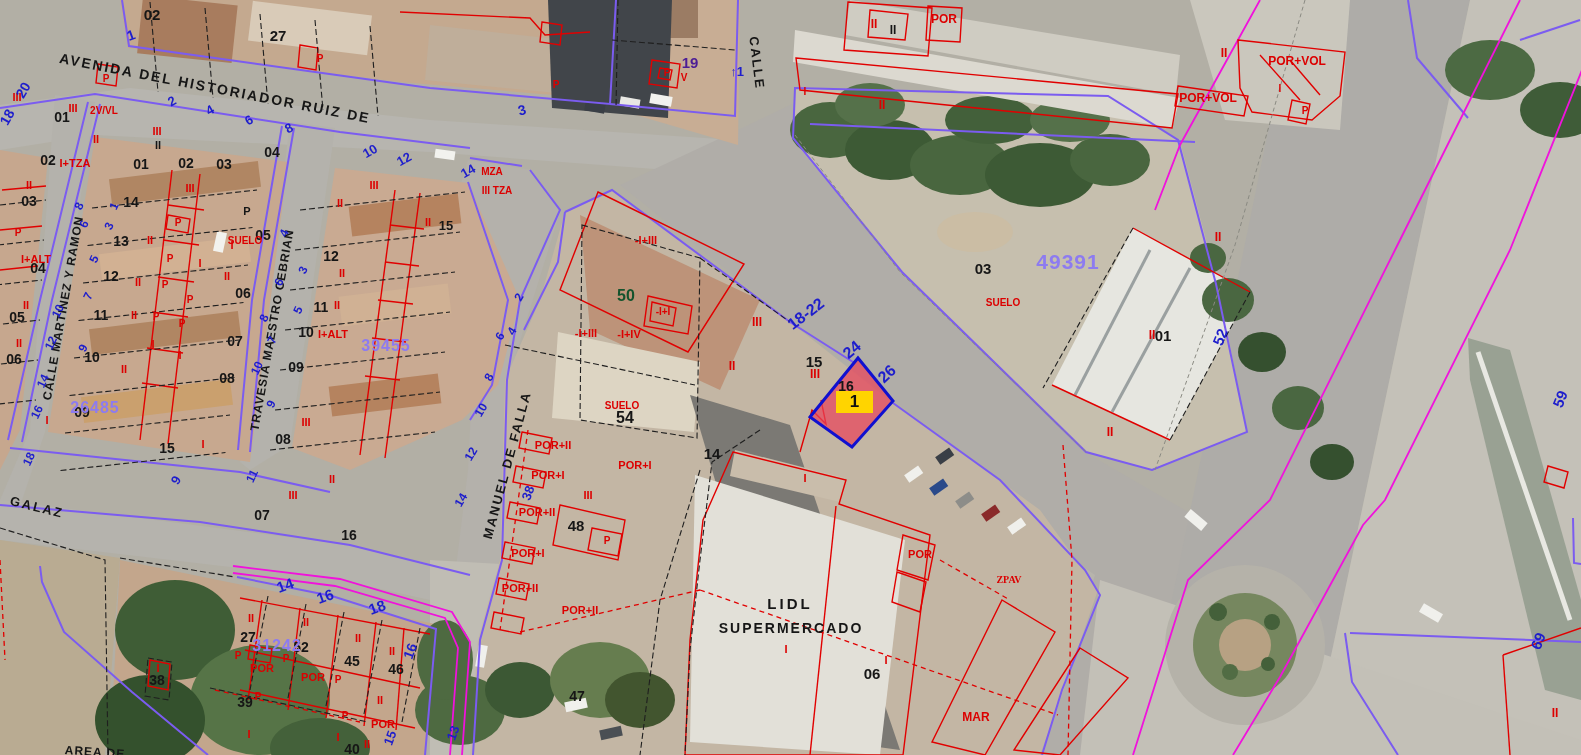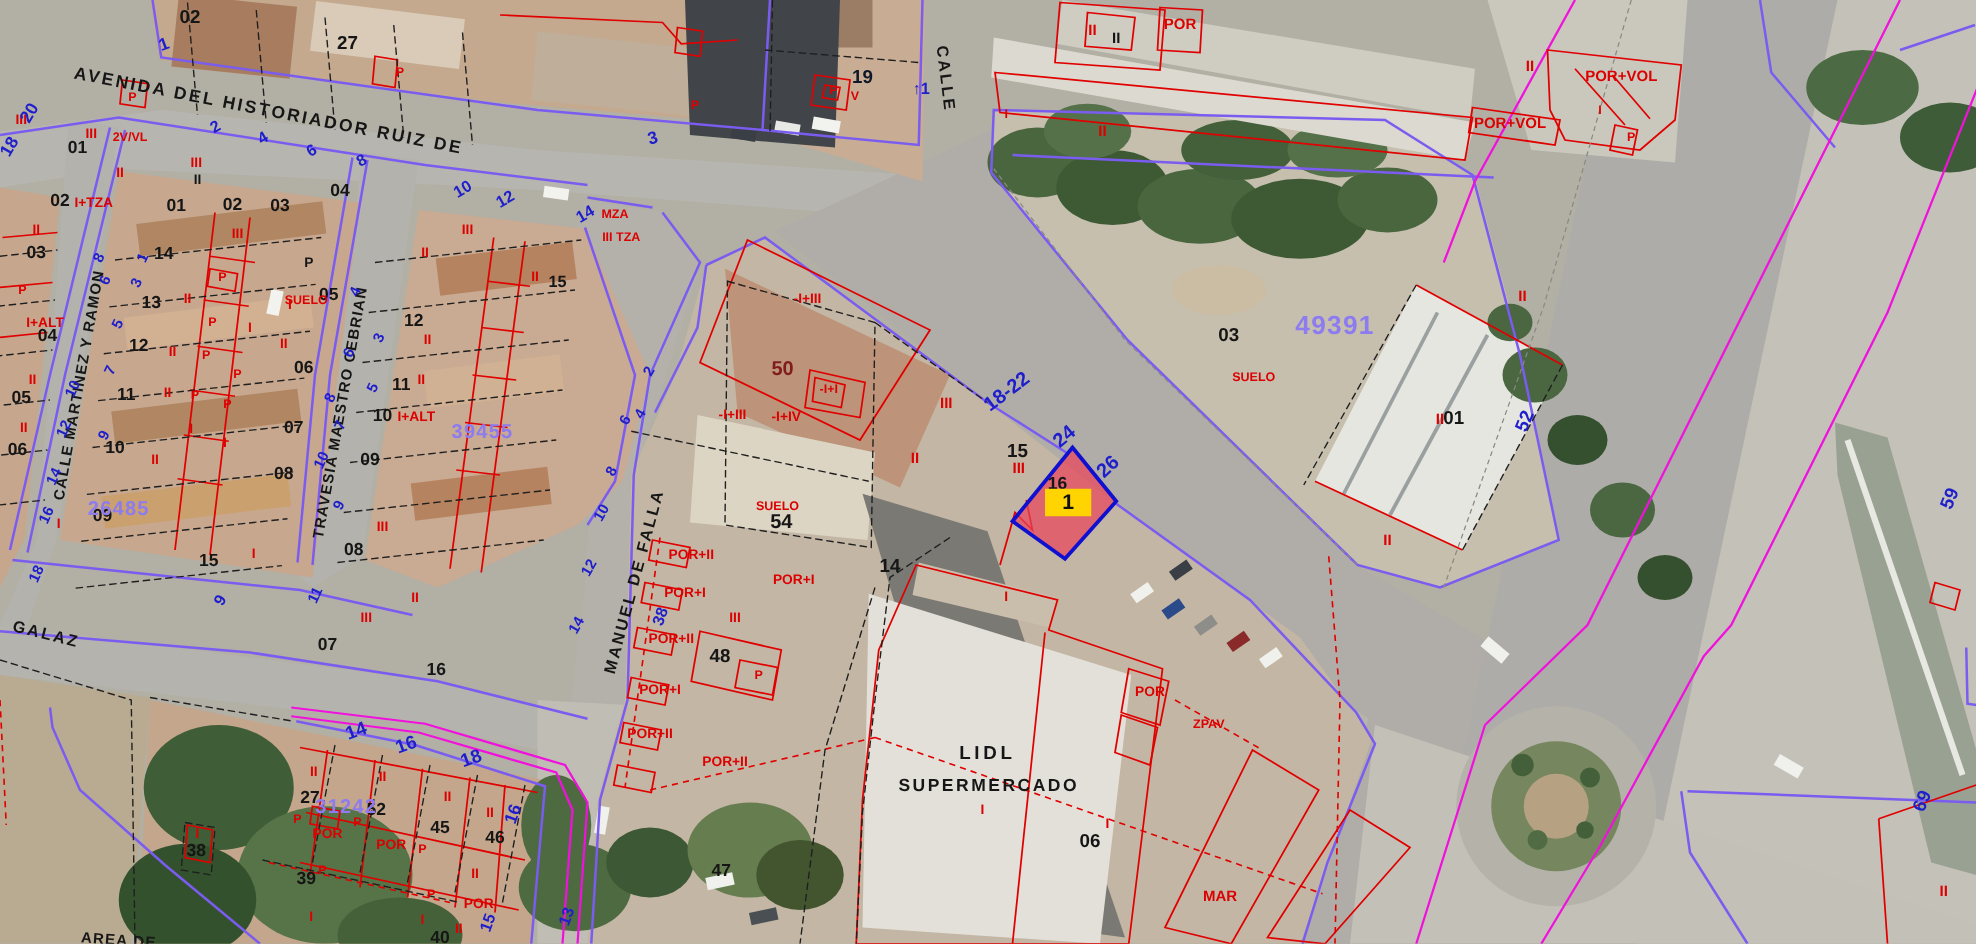--- a/index.html
+++ b/index.html
@@ -293,21 +293,21 @@
       <span class="lbl k" style="left: 757px; top: 63px; font-size: 13px; color: rgb(22, 22, 22); letter-spacing: 2px; transform: translate(-50%, -50%) rotate(83deg);">CALLE</span>
       <span class="lbl k" style="left: 63px; top: 308px; font-size: 12px; color: rgb(22, 22, 22); letter-spacing: 1px; transform: translate(-50%, -50%) rotate(-80deg);">CALLE MARTINEZ Y RAMON</span>
       <span class="lbl k" style="left: 272px; top: 330px; font-size: 12px; color: rgb(22, 22, 22); letter-spacing: 1px; transform: translate(-50%, -50%) rotate(-80deg);">TRAVESIA MAESTRO CEBRIAN</span>
       <span class="lbl k" style="left: 507px; top: 465px; font-size: 13px; color: rgb(22, 22, 22); letter-spacing: 2px; transform: translate(-50%, -50%) rotate(-75deg);">MANUEL DE FALLA</span>
       <span class="lbl k" style="left: 37px; top: 507px; font-size: 13px; color: rgb(22, 22, 22); letter-spacing: 2px; transform: translate(-50%, -50%) rotate(14deg);">GALAZ</span>
       <span class="lbl k" style="left: 95px; top: 752px; font-size: 12px; color: rgb(22, 22, 22); letter-spacing: 1px; transform: translate(-50%, -50%) rotate(4deg);">AREA DE</span>
       <span class="lbl k" style="left: 790px; top: 603px; font-size: 15px; color: rgb(22, 22, 22); letter-spacing: 3px; transform: translate(-50%, -50%) rotate(0deg);">LIDL</span>
       <span class="lbl k" style="left: 791px; top: 628px; font-size: 14px; color: rgb(22, 22, 22); letter-spacing: 2px; transform: translate(-50%, -50%) rotate(0deg);">SUPERMERCADO</span>
       <span class="lbl k" style="left: 152px; top: 14px; font-size: 15px; color: rgb(22, 22, 22); transform: translate(-50%, -50%) rotate(0deg);">02</span>
       <span class="lbl k" style="left: 278px; top: 35px; font-size: 15px; color: rgb(22, 22, 22); transform: translate(-50%, -50%) rotate(0deg);">27</span>
-      <span class="lbl k" style="left: 690px; top: 62px; font-size: 15px; color: #0f172a; transform: translate(-50%, -50%) rotate(0deg);">19</span>
+      <span class="lbl k" style="left: 690px; top: 62px; font-size: 15px; color: #4c1d95; transform: translate(-50%, -50%) rotate(0deg);">19</span>
       <span class="lbl k" style="left: 62px; top: 117px; font-size: 14px; color: rgb(22, 22, 22); transform: translate(-50%, -50%) rotate(0deg);">01</span>
       <span class="lbl k" style="left: 48px; top: 160px; font-size: 14px; color: rgb(22, 22, 22); transform: translate(-50%, -50%) rotate(0deg);">02</span>
       <span class="lbl k" style="left: 141px; top: 164px; font-size: 14px; color: rgb(22, 22, 22); transform: translate(-50%, -50%) rotate(0deg);">01</span>
       <span class="lbl k" style="left: 186px; top: 163px; font-size: 14px; color: rgb(22, 22, 22); transform: translate(-50%, -50%) rotate(0deg);">02</span>
       <span class="lbl k" style="left: 224px; top: 164px; font-size: 14px; color: rgb(22, 22, 22); transform: translate(-50%, -50%) rotate(0deg);">03</span>
       <span class="lbl k" style="left: 272px; top: 152px; font-size: 14px; color: rgb(22, 22, 22); transform: translate(-50%, -50%) rotate(0deg);">04</span>
       <span class="lbl k" style="left: 446px; top: 225px; font-size: 13px; color: rgb(22, 22, 22); transform: translate(-50%, -50%) rotate(0deg);">15</span>
       <span class="lbl k" style="left: 29px; top: 201px; font-size: 14px; color: rgb(22, 22, 22); transform: translate(-50%, -50%) rotate(0deg);">03</span>
       <span class="lbl k" style="left: 38px; top: 268px; font-size: 14px; color: rgb(22, 22, 22); transform: translate(-50%, -50%) rotate(0deg);">04</span>
       <span class="lbl k" style="left: 17px; top: 317px; font-size: 14px; color: rgb(22, 22, 22); transform: translate(-50%, -50%) rotate(0deg);">05</span>
@@ -323,21 +323,21 @@
       <span class="lbl k" style="left: 227px; top: 378px; font-size: 14px; color: rgb(22, 22, 22); transform: translate(-50%, -50%) rotate(0deg);">08</span>
       <span class="lbl k" style="left: 331px; top: 256px; font-size: 14px; color: rgb(22, 22, 22); transform: translate(-50%, -50%) rotate(0deg);">12</span>
       <span class="lbl k" style="left: 321px; top: 307px; font-size: 14px; color: rgb(22, 22, 22); transform: translate(-50%, -50%) rotate(0deg);">11</span>
       <span class="lbl k" style="left: 306px; top: 332px; font-size: 14px; color: rgb(22, 22, 22); transform: translate(-50%, -50%) rotate(0deg);">10</span>
       <span class="lbl k" style="left: 296px; top: 367px; font-size: 14px; color: rgb(22, 22, 22); transform: translate(-50%, -50%) rotate(0deg);">09</span>
       <span class="lbl k" style="left: 82px; top: 412px; font-size: 14px; color: rgb(22, 22, 22); transform: translate(-50%, -50%) rotate(0deg);">09</span>
       <span class="lbl k" style="left: 167px; top: 448px; font-size: 14px; color: rgb(22, 22, 22); transform: translate(-50%, -50%) rotate(0deg);">15</span>
       <span class="lbl k" style="left: 283px; top: 439px; font-size: 14px; color: rgb(22, 22, 22); transform: translate(-50%, -50%) rotate(0deg);">08</span>
       <span class="lbl k" style="left: 262px; top: 515px; font-size: 14px; color: rgb(22, 22, 22); transform: translate(-50%, -50%) rotate(0deg);">07</span>
       <span class="lbl k" style="left: 349px; top: 535px; font-size: 14px; color: rgb(22, 22, 22); transform: translate(-50%, -50%) rotate(0deg);">16</span>
-      <span class="lbl k" style="left: 626px; top: 296px; font-size: 16px; color: #7f1d1d; transform: translate(-50%, -50%) rotate(0deg);">50</span>
+      <span class="lbl k" style="left: 626px; top: 296px; font-size: 16px; color: #14532d; transform: translate(-50%, -50%) rotate(0deg);">50</span>
       <span class="lbl k" style="left: 625px; top: 418px; font-size: 16px; color: rgb(22, 22, 22); transform: translate(-50%, -50%) rotate(0deg);">54</span>
       <span class="lbl k" style="left: 814px; top: 361px; font-size: 15px; color: rgb(22, 22, 22); transform: translate(-50%, -50%) rotate(0deg);">15</span>
       <span class="lbl k" style="left: 846px; top: 386px; font-size: 14px; color: rgb(22, 22, 22); transform: translate(-50%, -50%) rotate(0deg);">16</span>
       <span class="lbl k" style="left: 576px; top: 525px; font-size: 15px; color: rgb(22, 22, 22); transform: translate(-50%, -50%) rotate(0deg);">48</span>
       <span class="lbl k" style="left: 712px; top: 453px; font-size: 15px; color: rgb(22, 22, 22); transform: translate(-50%, -50%) rotate(0deg);">14</span>
       <span class="lbl k" style="left: 872px; top: 673px; font-size: 15px; color: rgb(22, 22, 22); transform: translate(-50%, -50%) rotate(0deg);">06</span>
       <span class="lbl k" style="left: 983px; top: 268px; font-size: 15px; color: rgb(22, 22, 22); transform: translate(-50%, -50%) rotate(0deg);">03</span>
       <span class="lbl k" style="left: 1163px; top: 335px; font-size: 15px; color: rgb(22, 22, 22); transform: translate(-50%, -50%) rotate(0deg);">01</span>
       <span class="lbl k" style="left: 248px; top: 637px; font-size: 14px; color: rgb(22, 22, 22); transform: translate(-50%, -50%) rotate(0deg);">27</span>
       <span class="lbl k" style="left: 301px; top: 647px; font-size: 14px; color: rgb(22, 22, 22); transform: translate(-50%, -50%) rotate(0deg);">52</span>
@@ -409,21 +409,21 @@
       <span class="lbl r" style="left: 520px; top: 588px; font-size: 11px; color: rgb(220, 0, 0); transform: translate(-50%, -50%) rotate(0deg);">POR+II</span>
       <span class="lbl r" style="left: 580px; top: 610px; font-size: 11px; color: rgb(220, 0, 0); transform: translate(-50%, -50%) rotate(0deg);">POR+II</span>
       <span class="lbl r" style="left: 607px; top: 541px; font-size: 10px; color: rgb(220, 0, 0); transform: translate(-50%, -50%) rotate(0deg);">P</span>
       <span class="lbl r" style="left: 556px; top: 85px; font-size: 10px; color: rgb(220, 0, 0); transform: translate(-50%, -50%) rotate(0deg);">P</span>
       <span class="lbl r" style="left: 667px; top: 73px; font-size: 10px; color: rgb(220, 0, 0); transform: translate(-50%, -50%) rotate(0deg);">P</span>
       <span class="lbl r" style="left: 684px; top: 78px; font-size: 10px; color: rgb(220, 0, 0); transform: translate(-50%, -50%) rotate(0deg);">V</span>
       <span class="lbl r" style="left: 492px; top: 172px; font-size: 10px; color: rgb(220, 0, 0); transform: translate(-50%, -50%) rotate(0deg);">MZA</span>
       <span class="lbl r" style="left: 497px; top: 191px; font-size: 10px; color: rgb(220, 0, 0); transform: translate(-50%, -50%) rotate(0deg);">III TZA</span>
       <span class="lbl r" style="left: 805px; top: 478px; font-size: 11px; color: rgb(220, 0, 0); transform: translate(-50%, -50%) rotate(0deg);">I</span>
       <span class="lbl r" style="left: 920px; top: 554px; font-size: 11px; color: rgb(220, 0, 0); transform: translate(-50%, -50%) rotate(0deg);">POR</span>
-      <span class="lbl r" style="left: 967px; top: 580px; font-size: 10px; color: rgb(220, 0, 0); transform: translate(-50%, -50%) rotate(0deg);">ZPAV</span>
+      <span class="lbl r" style="left: 1009px; top: 580px; font-size: 10px; color: rgb(220, 0, 0); transform: translate(-50%, -50%) rotate(0deg); font-family: Liberation Serif, serif;">ZPAV</span>
       <span class="lbl r" style="left: 786px; top: 649px; font-size: 11px; color: rgb(220, 0, 0); transform: translate(-50%, -50%) rotate(0deg);">I</span>
       <span class="lbl r" style="left: 886px; top: 660px; font-size: 11px; color: rgb(220, 0, 0); transform: translate(-50%, -50%) rotate(0deg);">I</span>
       <span class="lbl r" style="left: 976px; top: 717px; font-size: 12px; color: rgb(220, 0, 0); transform: translate(-50%, -50%) rotate(0deg);">MAR</span>
       <span class="lbl r" style="left: 1218px; top: 237px; font-size: 12px; color: rgb(220, 0, 0); transform: translate(-50%, -50%) rotate(0deg);">II</span>
       <span class="lbl r" style="left: 1003px; top: 303px; font-size: 10px; color: rgb(220, 0, 0); transform: translate(-50%, -50%) rotate(0deg);">SUELO</span>
       <span class="lbl r" style="left: 1152px; top: 335px; font-size: 12px; color: rgb(220, 0, 0); transform: translate(-50%, -50%) rotate(0deg);">II</span>
       <span class="lbl r" style="left: 1110px; top: 432px; font-size: 12px; color: rgb(220, 0, 0); transform: translate(-50%, -50%) rotate(0deg);">II</span>
       <span class="lbl r" style="left: 944px; top: 19px; font-size: 12px; color: rgb(220, 0, 0); transform: translate(-50%, -50%) rotate(0deg);">POR</span>
       <span class="lbl r" style="left: 874px; top: 24px; font-size: 12px; color: rgb(220, 0, 0); transform: translate(-50%, -50%) rotate(0deg);">II</span>
       <span class="lbl r" style="left: 805px; top: 92px; font-size: 10px; color: rgb(220, 0, 0); transform: translate(-50%, -50%) rotate(0deg);">I</span>

